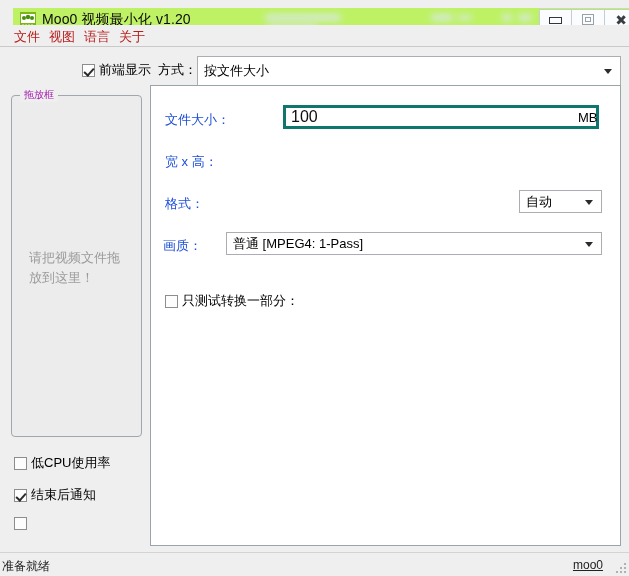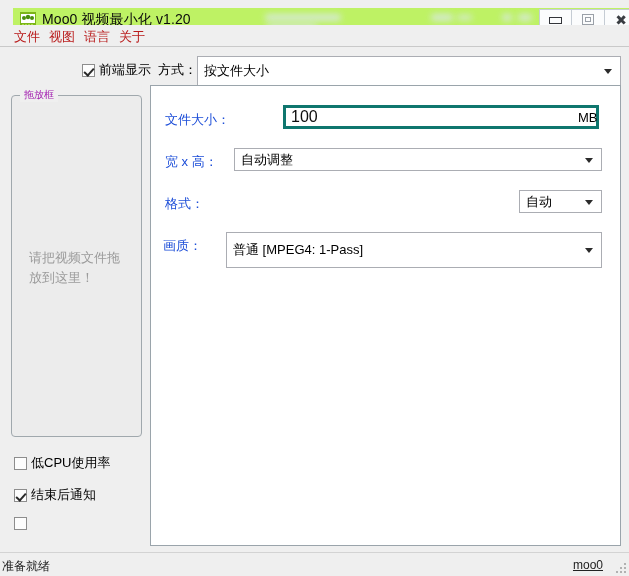--- a/index.html
+++ b/index.html
@@ -261,21 +261,21 @@
     font-family: "Liberation Sans", sans-serif;
     margin-left: 31px;
   }
   .unit-mb {
     position: absolute;
     left: 578px; top: 110px;
     font-size: 13px;
   }
   .combo-wh   { left: 234px; top: 148px; width: 368px; height: 23px; }
   .combo-fmt  { left: 519px; top: 190px; width: 83px;  height: 23px; }
-  .combo-qual { left: 226px; top: 232px; width: 376px; height: 36px; }
+  .combo-qual { left: 226px; top: 232px; width: 376px; height: 23px; }
 
   .partial-check {
     position: absolute;
     left: 165px; top: 292px;
     display: flex;
     align-items: center;
   }
 
   
   .statusbar {
@@ -383,37 +383,37 @@
     <span class="cb"></span>
   </div>
 
   <div class="panel"></div>
 
   <div class="row-label lbl-size">文件大小：</div>
   <div class="textinput" placeholder="">100</div>
   <div class="unit-mb">MB</div>
 
   <div class="row-label lbl-wh">宽 x 高：</div>
-  <div class="combo combo-wh">
-    <span>自动调整</span>
-    <span class="arrow"></span>
-  </div>
 
   <div class="row-label lbl-fmt">格式：</div>
   <div class="combo combo-fmt">
     <span>自动</span>
     <span class="arrow"></span>
   </div>
 
   <div class="row-label lbl-qual">画质：</div>
   <div class="combo combo-qual">
     <span>普通  [MPEG4: 1-Pass]</span>
     <span class="arrow"></span>
   </div>
 
+  <div class="partial-check">
+    <span class="cb"></span>
+    <span class="cb-label">只测试转换一部分：</span>
+  </div>
 
   <div class="statusbar">
     <div class="status-text">准备就绪</div>
     <div class="status-link">moo0</div>
     <div class="grip">
       <i style="right:0px;bottom:0px"></i>
       <i style="right:4px;bottom:0px"></i>
       <i style="right:8px;bottom:0px"></i>
       <i style="right:0px;bottom:4px"></i>
       <i style="right:4px;bottom:4px"></i>

